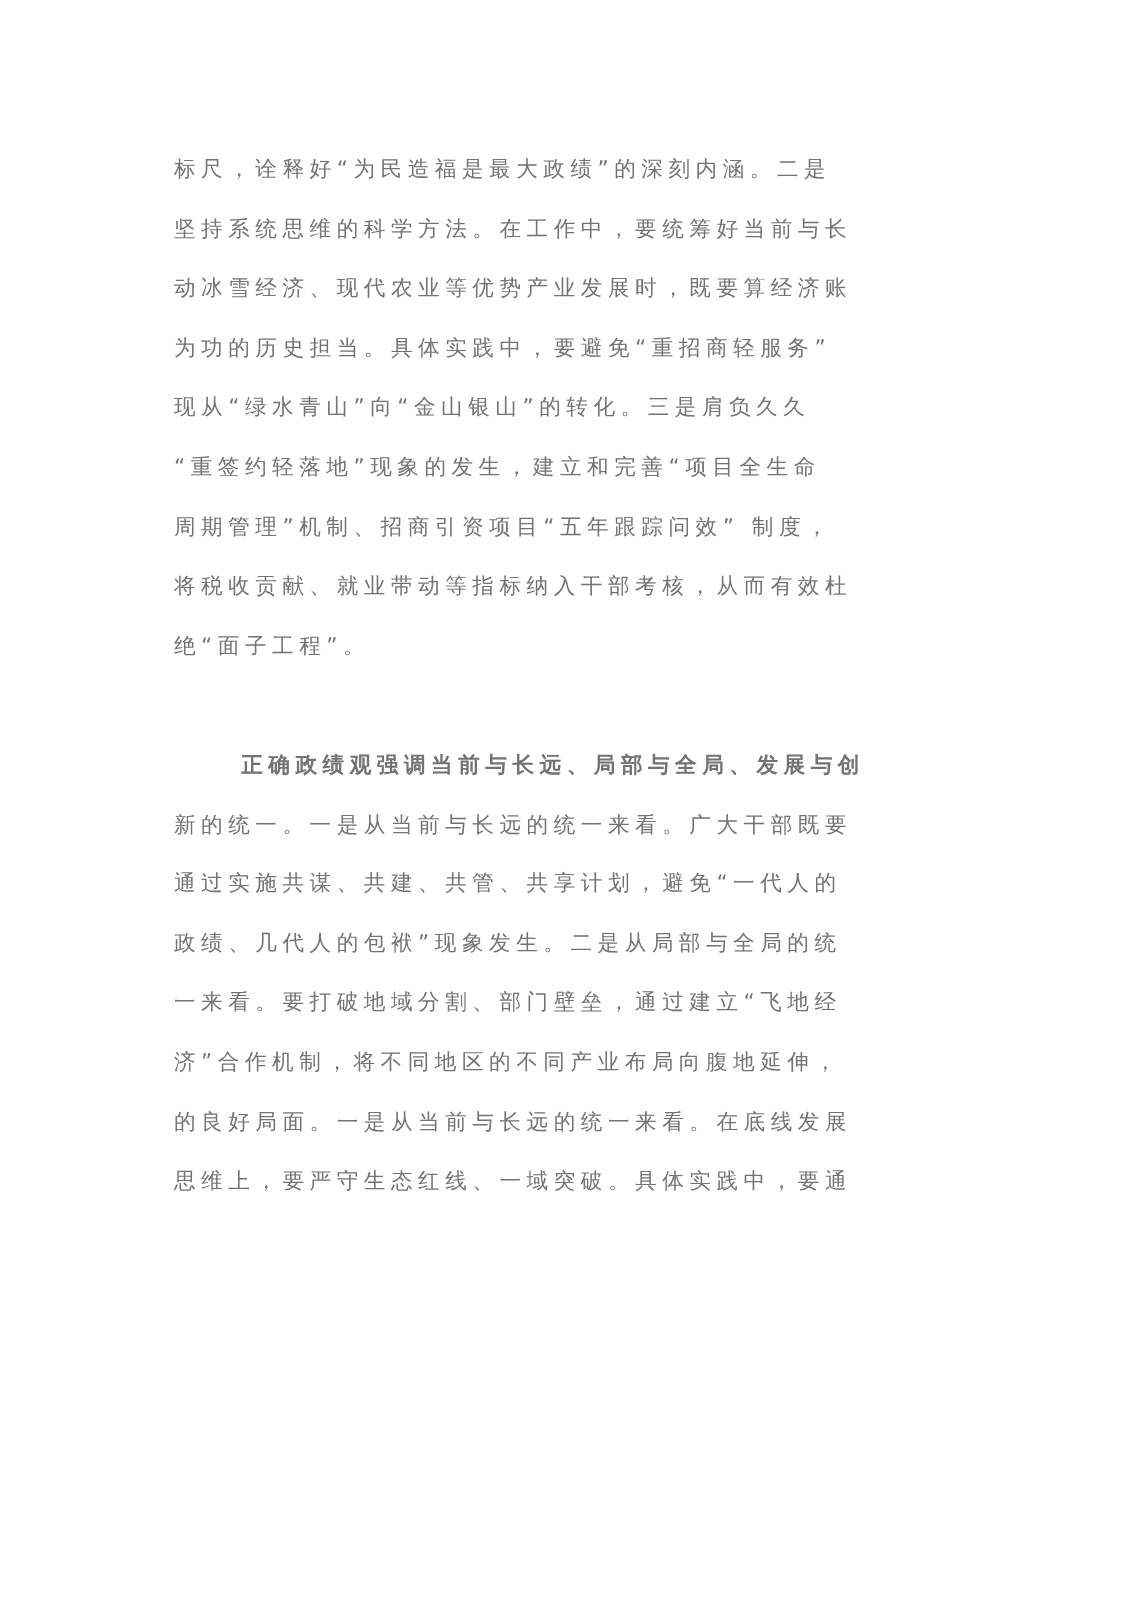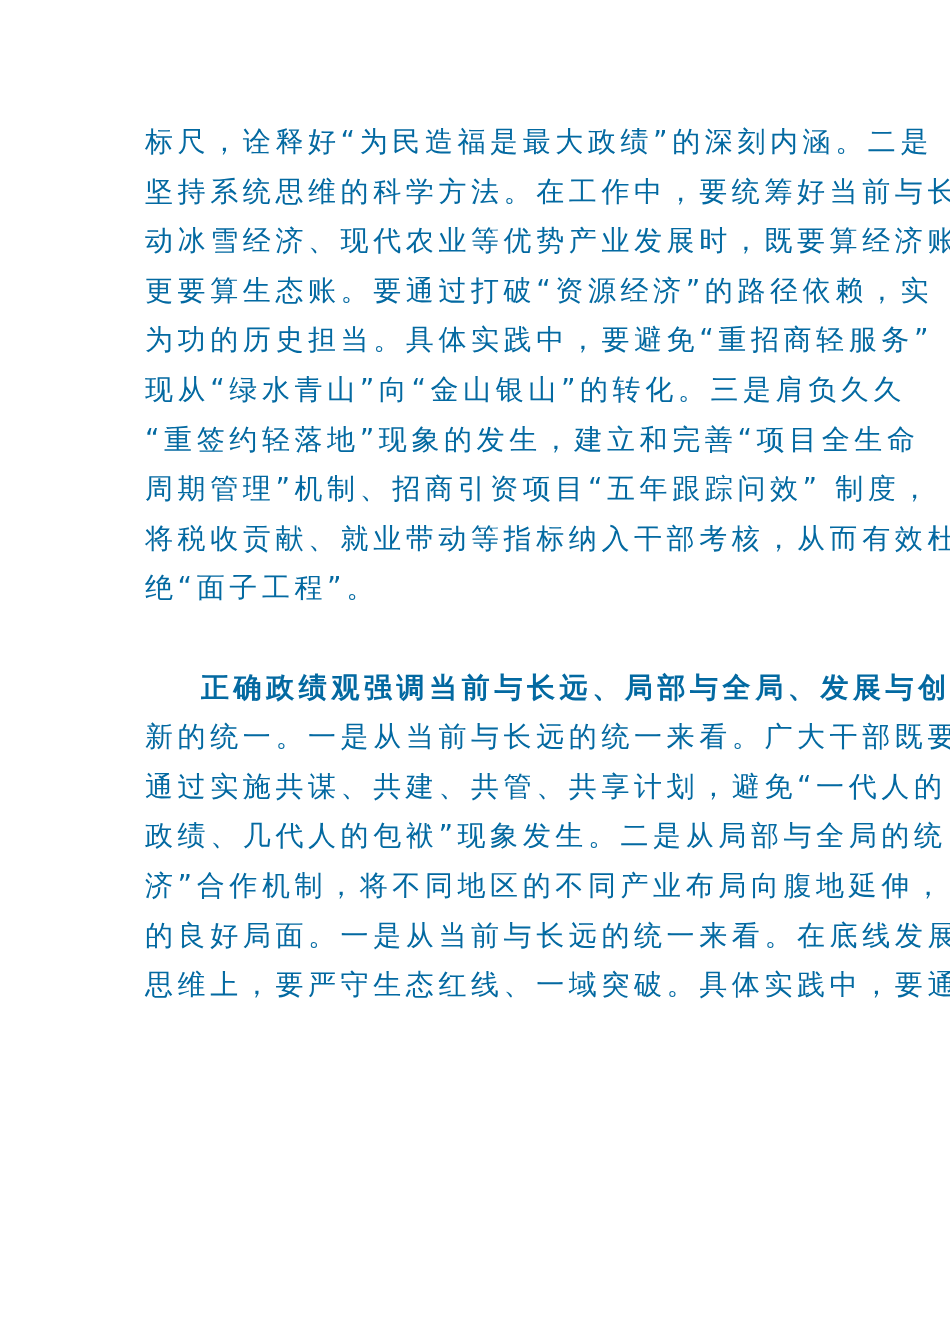--- a/index.html
+++ b/index.html
@@ -11,23 +11,23 @@
     width: 950px;
     height: 1344px;
     position: relative;
     overflow: hidden;
   }
   .page {
     position: absolute;
     left: 145px;
     top: 117px;
     width: 660px;
-    color: #0369a1;
+    color: #737373;
     font-family: "DejaVu Sans", "Liberation Sans", sans-serif;
-    font-size: 28px;
+    font-size: 18px;
     letter-spacing: 4.6px;
   }
   .line {
     height: 49.6px;
     line-height: 49.6px;
     white-space: nowrap;
     overflow: visible;
   }
   .line.indent {
     padding-left: 56px;
@@ -39,34 +39,34 @@
 </style>
 </head>
 <body>
 
 <div class="page">
 
   <div class="paragraph">
     <div class="line">标尺，诠释好“为民造福是最大政绩”的深刻内涵。二是</div>
     <div class="line">坚持系统思维的科学方法。在工作中，要统筹好当前与长</div>
     <div class="line">动冰雪经济、现代农业等优势产业发展时，既要算经济账</div>
-    <div class="line">更要算生态账。要通过打破“资源经济”的路径依赖，实</div>
     <div class="line">为功的历史担当。具体实践中，要避免“重招商轻服务”</div>
     <div class="line">现从“绿水青山”向“金山银山”的转化。三是肩负久久</div>
     <div class="line">“重签约轻落地”现象的发生，建立和完善“项目全生命</div>
     <div class="line">周期管理”机制、招商引资项目“五年跟踪问效” 制度，</div>
     <div class="line">将税收贡献、就业带动等指标纳入干部考核，从而有效杜</div>
     <div class="line">绝“面子工程”。</div>
   </div>
 
   <div class="blank"></div>
 
   <div class="paragraph">
     <div class="line indent">正确政绩观强调当前与长远、局部与全局、发展与创</div>
     <div class="line">新的统一。一是从当前与长远的统一来看。广大干部既要</div>
     <div class="line">通过实施共谋、共建、共管、共享计划，避免“一代人的</div>
     <div class="line">政绩、几代人的包袱”现象发生。二是从局部与全局的统</div>
+    <div class="line">一来看。要打破地域分割、部门壁垒，通过建立“飞地经</div>
     <div class="line">济”合作机制，将不同地区的不同产业布局向腹地延伸，</div>
     <div class="line">的良好局面。一是从当前与长远的统一来看。在底线发展</div>
     <div class="line">思维上，要严守生态红线、一域突破。具体实践中，要通</div>
   </div>
 
 </div>
 
 </body></html>

